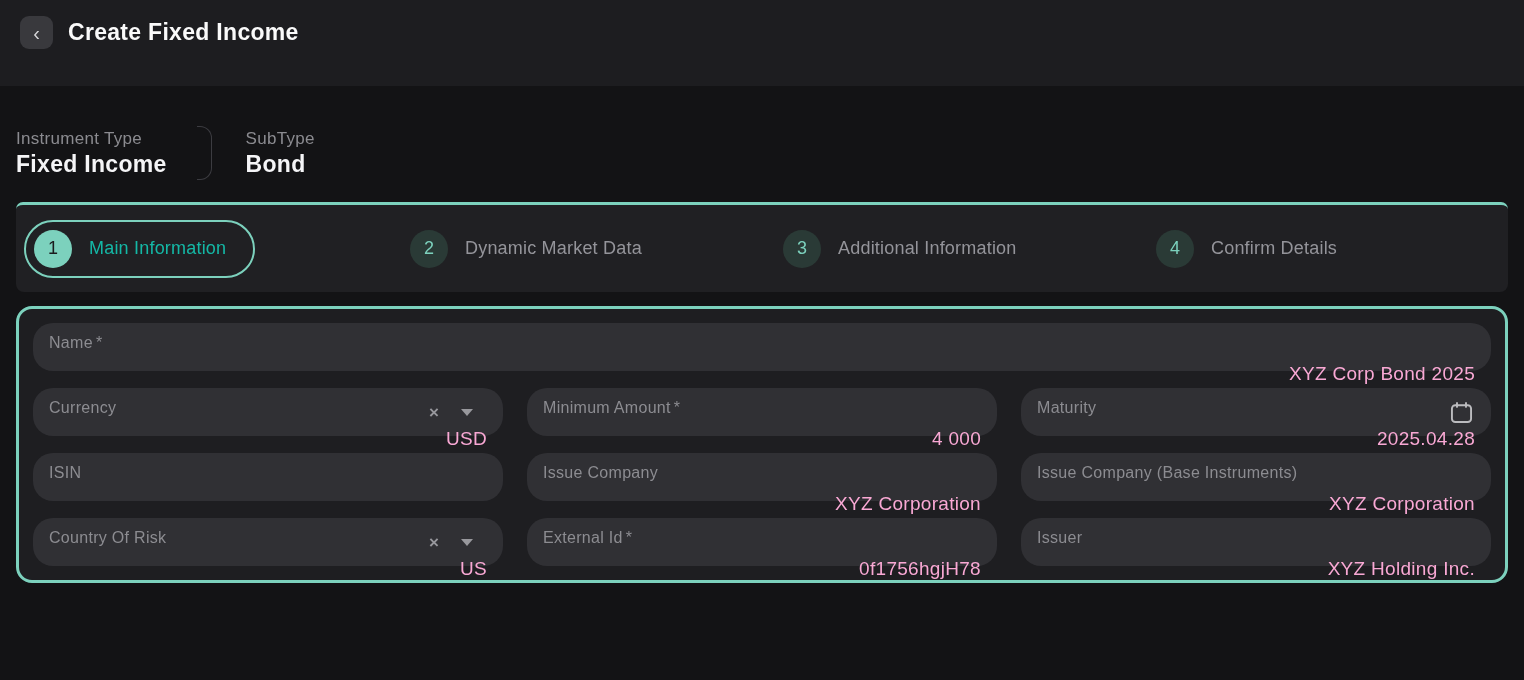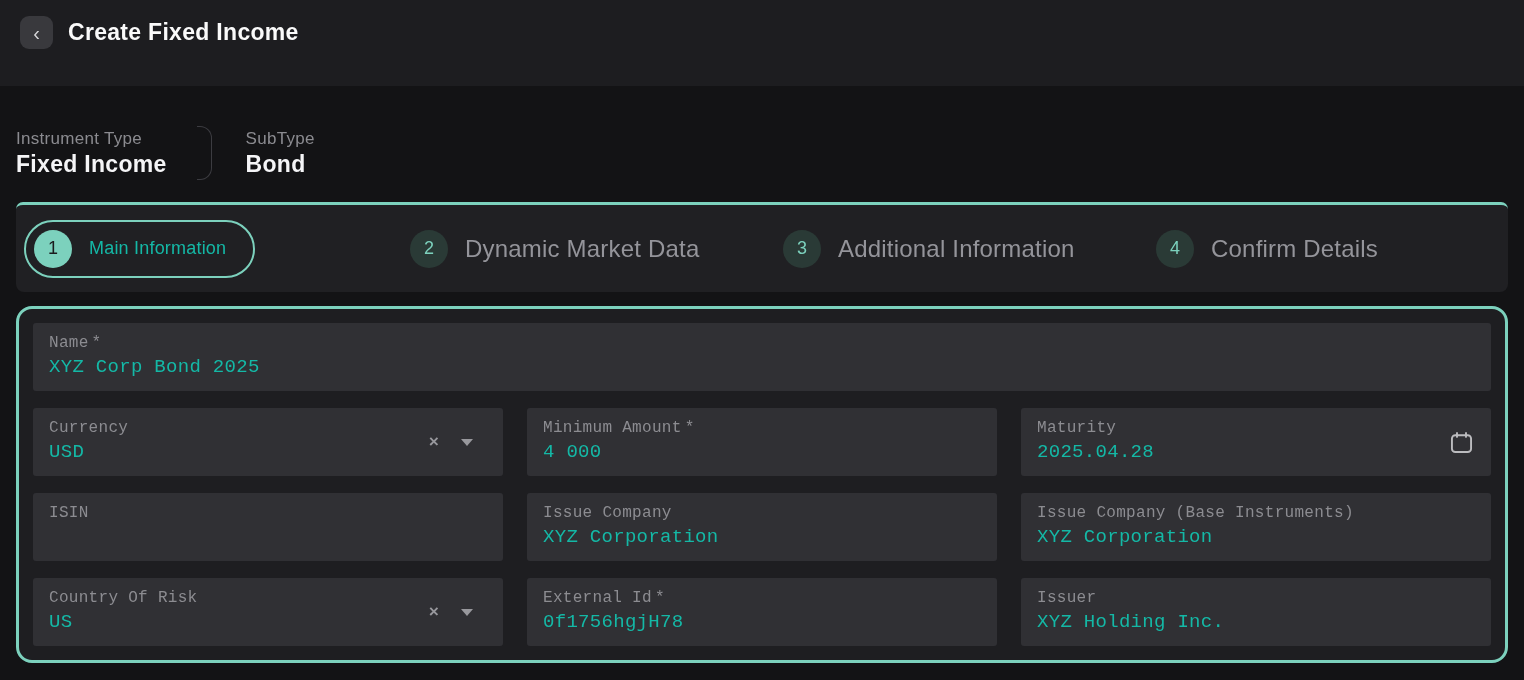--- a/index.html
+++ b/index.html
@@ -90,21 +90,21 @@
     width: 38px; height: 38px;
     border-radius: 50%;
     display: flex; align-items: center; justify-content: center;
     font-size: 18px;
     flex: 0 0 auto;
   }
   .step.inactive .step-circle {
     background: #2a3a36;
     color: var(--accent);
   }
-  .step.inactive .step-label { color: #94949a; font-size: 24px; letter-spacing: 0.2px; }
+  .step.inactive .step-label { color: #94949a; font-size: 18px; letter-spacing: 0.2px; }
   .step.active { padding-left: 8px; }
   .step-pill {
     display: inline-flex;
     align-items: center;
     gap: 17px;
     border: 2.5px solid var(--accent);
     border-radius: 999px;
     padding: 8px 27px 8px 8px;
     cursor: pointer;
   }
@@ -127,39 +127,39 @@
     gap: 17px;
   }
   .form-row {
     display: grid;
     grid-template-columns: repeat(3, 1fr);
     gap: 24px;
   }
   .field {
     position: relative;
     background: #303034;
-    border-radius: 3px;
-    height: 68px;
+    border-radius: 20px;
+    height: 48px;
     padding: 11px 16px 0 16px;
     cursor: text;
-    font-family: Liberation Mono, monospace;
   }
   .field .f-label {
     font-size: 16px;
     color: #8c8c91;
     letter-spacing: 0.3px;
     display: flex;
   }
   .field .f-required { margin-left: 3px; color: #8c8c91; }
   .field .f-value {
-    margin-top: 4px;
+    margin-top: 11px;
     font-size: 19px;
-    color: #14b8a6;
+    color: #f9a8d4;
     letter-spacing: 0.3px;
     white-space: nowrap;
+    text-align: right;
   }
   .field-icons {
     position: absolute;
     right: 30px; top: 0; bottom: 0;
     display: flex; align-items: center; gap: 22px;
   }
   .clear-x {
     color: #98989d;
     font-size: 17px;
     font-weight: 700;

